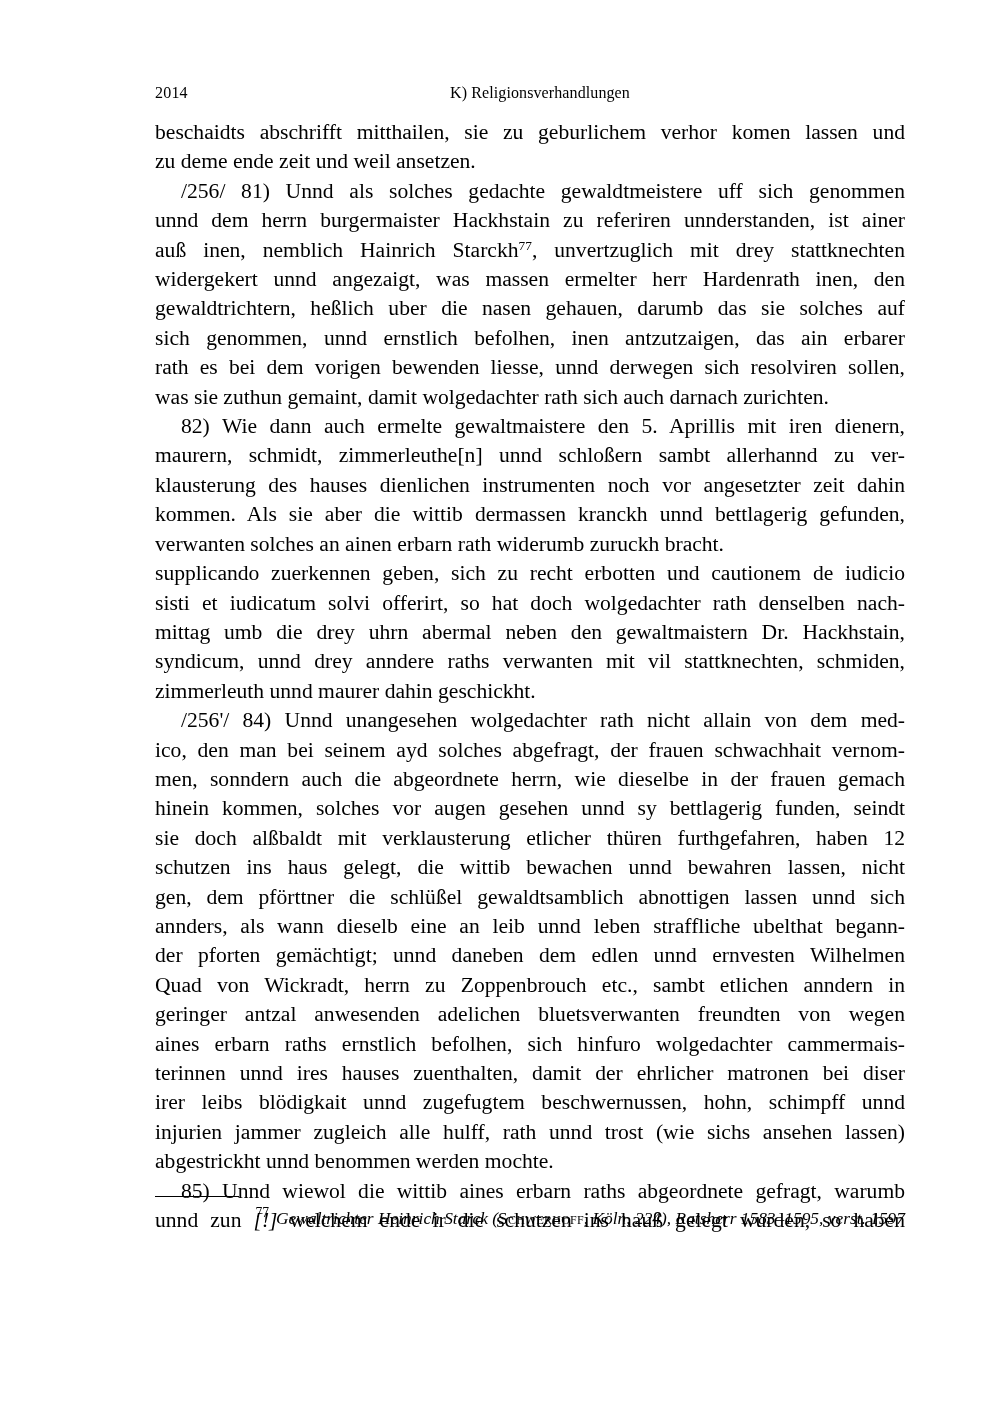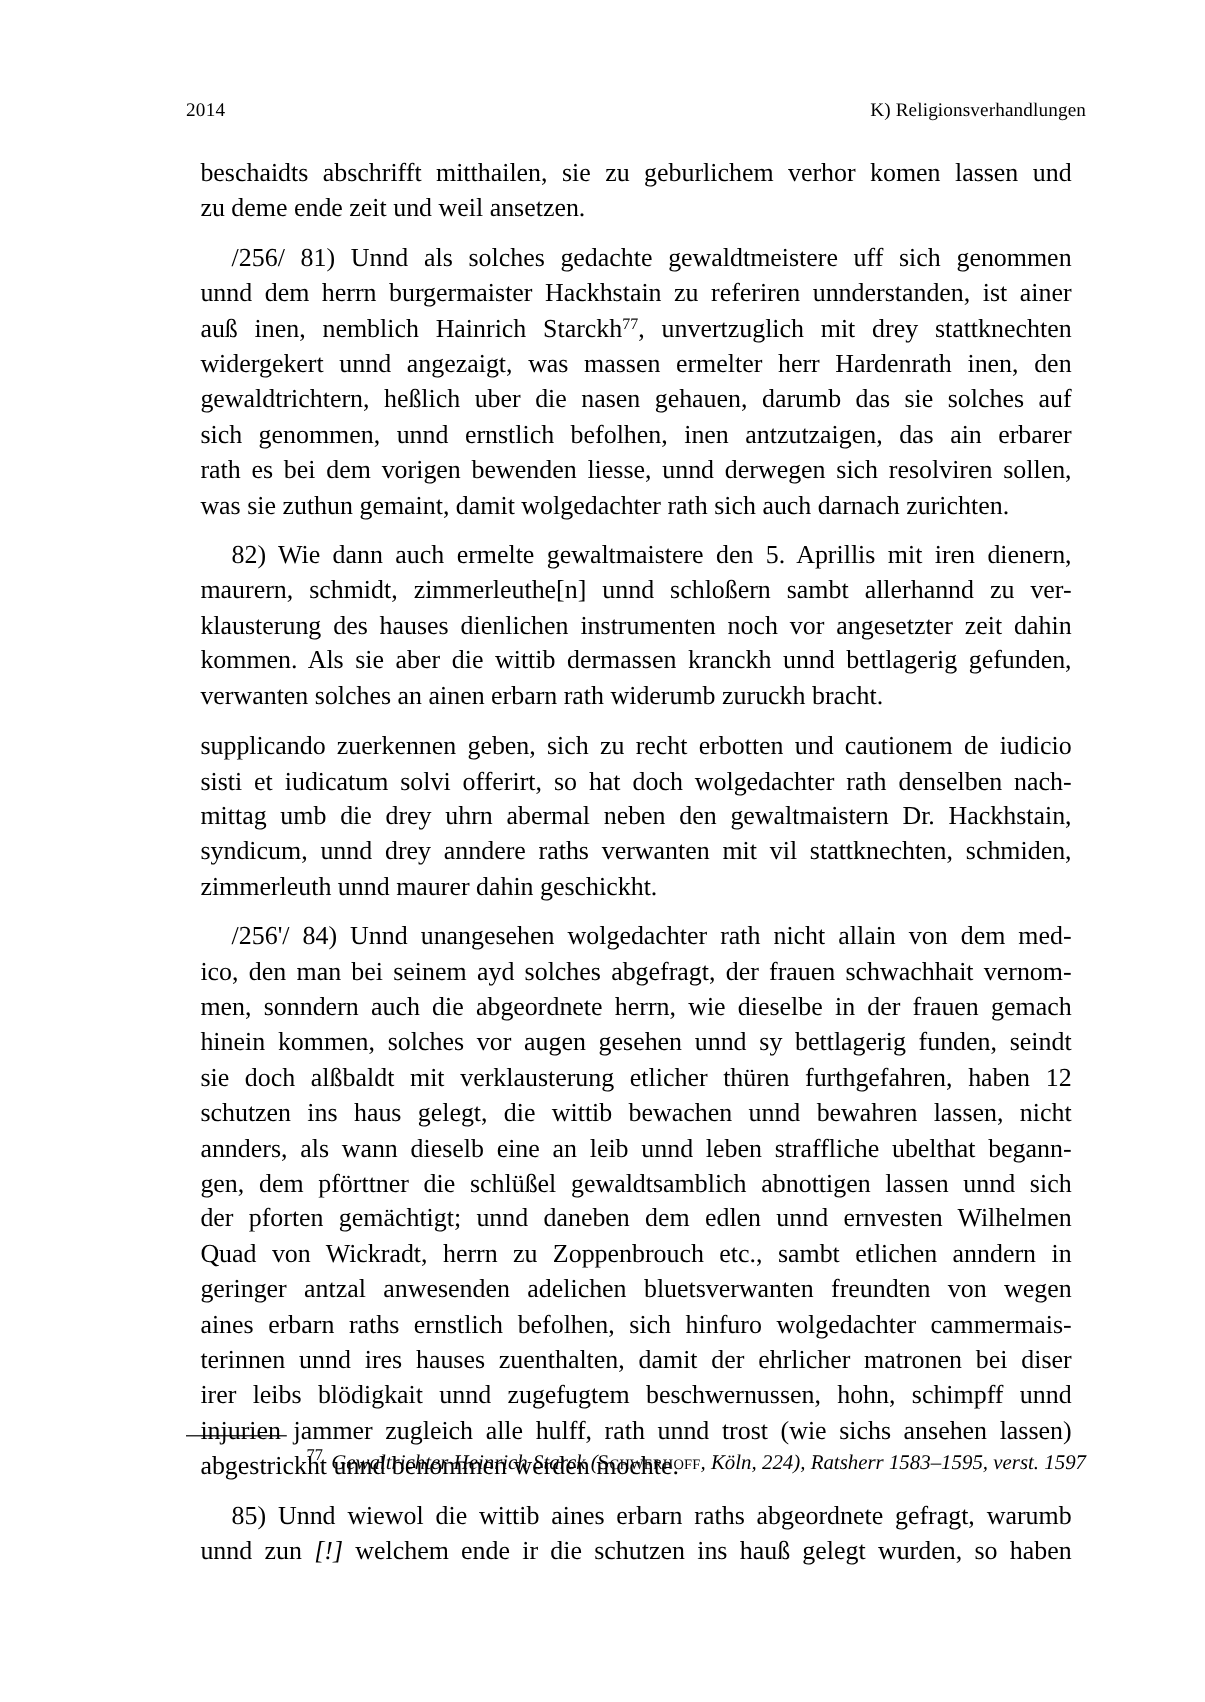--- a/index.html
+++ b/index.html
@@ -37,38 +37,38 @@
     position: absolute;
     left: 0;
     top: 0;
     letter-spacing: 0.2px;
   }
   .runhead .title {
     position: absolute;
     left: 4px;
     right: 0;
     top: 0;
-    text-align: right;
+    text-align: center;
     padding-left: 16px;
     letter-spacing: 0.1px;
   }
 
   
   .textblock {
     position: absolute;
     left: 155px;
     top: 118px;
     width: 750px;
     font-size: 21.6px;
     line-height: 29.4px;
     text-align: justify;
     text-justify: inter-word;
   }
   .para {
-    margin: 12px;
+    margin: 0;
     text-indent: 0;
     hyphens: none;
   }
   
   .ln {
     display: block;
     text-align: justify;
     text-align-last: justify;
     white-space: pre-wrap;
   }
@@ -165,22 +165,22 @@
       <span class="ln last">zimmerleuth unnd maurer dahin geschickht.</span>
     </p>
 
     <p class="para">
       <span class="ln first">/256'/ 84) Unnd unangesehen wolgedachter rath nicht allain von dem med-</span>
       <span class="ln">ico, den man bei seinem ayd solches abgefragt, der frauen schwachhait vernom-</span>
       <span class="ln">men, sonndern auch die abgeordnete herrn, wie dieselbe in der frauen gemach</span>
       <span class="ln">hinein kommen, solches vor augen gesehen unnd sy bettlagerig funden, seindt</span>
       <span class="ln">sie doch alßbaldt mit verklausterung etlicher thüren furthgefahren, haben 12</span>
       <span class="ln">schutzen ins haus gelegt, die wittib bewachen unnd bewahren lassen, nicht</span>
+      <span class="ln">gen, dem pförttner die schlüßel gewaldtsamblich abnottigen lassen unnd sich</span>
       <span class="ln">annders, als wann dieselb eine an leib unnd leben straffliche ubelthat begann-</span>
-      <span class="ln">gen, dem pförttner die schlüßel gewaldtsamblich abnottigen lassen unnd sich</span>
       <span class="ln">der pforten gemächtigt; unnd daneben dem edlen unnd ernvesten Wilhelmen</span>
       <span class="ln">Quad von Wickradt, herrn zu Zoppenbrouch etc., sambt etlichen anndern in</span>
       <span class="ln">geringer antzal anwesenden adelichen bluetsverwanten freundten von wegen</span>
       <span class="ln">aines erbarn raths ernstlich befolhen, sich hinfuro wolgedachter cammermais-</span>
       <span class="ln">terinnen unnd ires hauses zuenthalten, damit der ehrlicher matronen bei diser</span>
       <span class="ln">irer leibs blödigkait unnd zugefugtem beschwernussen, hohn, schimpff unnd</span>
       <span class="ln">injurien jammer zugleich alle hulff, rath unnd trost (wie sichs ansehen lassen)</span>
       <span class="ln last">abgestrickht unnd benommen werden mochte.</span>
     </p>
 

